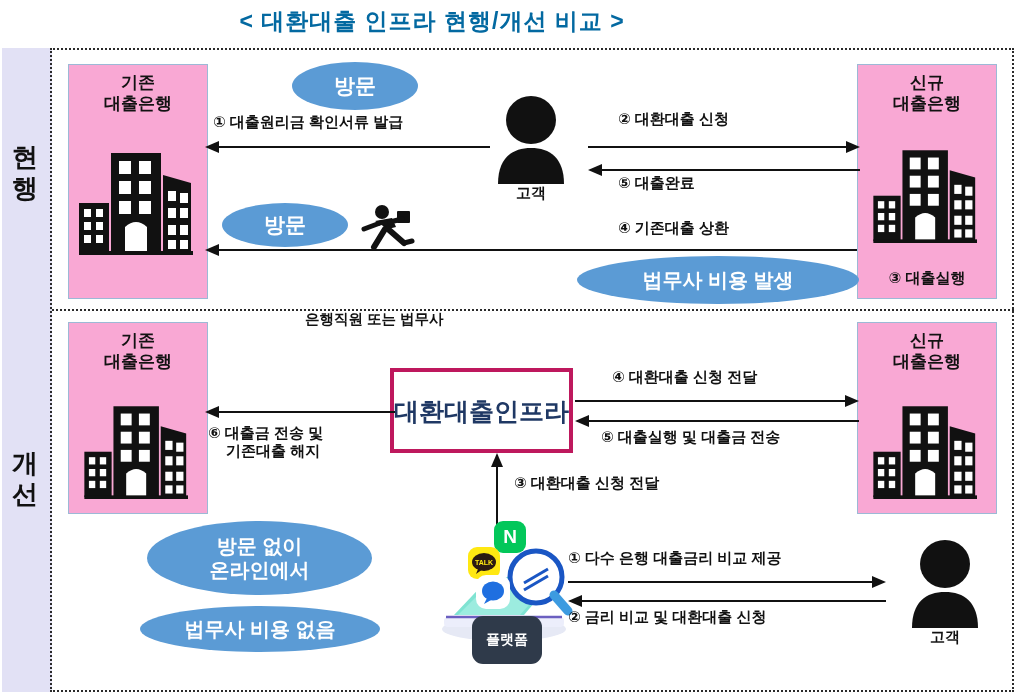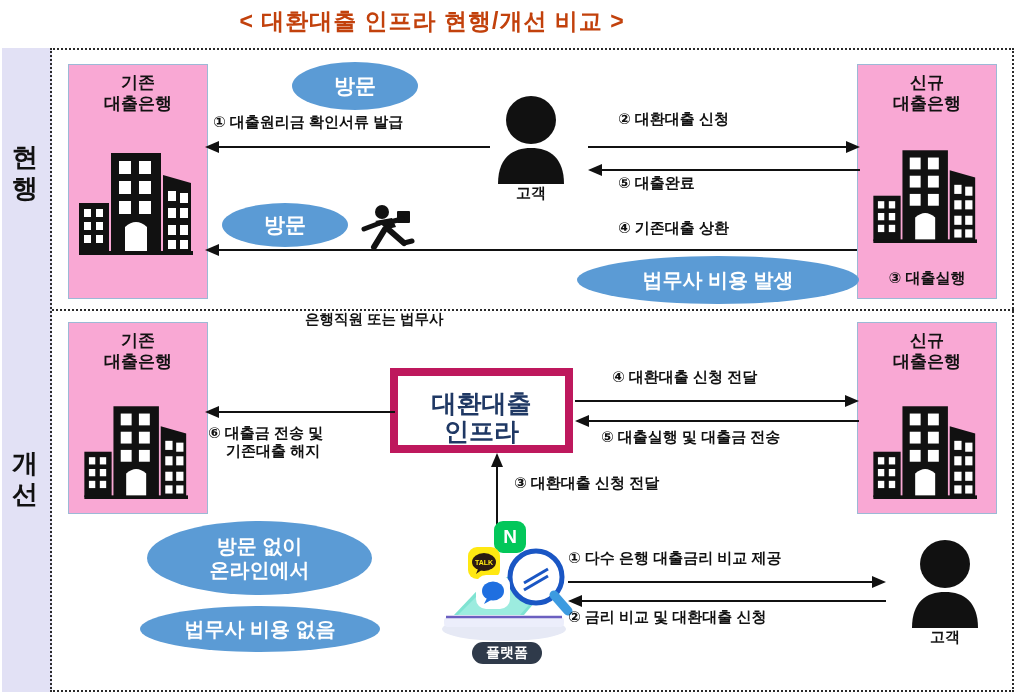--- a/index.html
+++ b/index.html
@@ -18,21 +18,21 @@
 
   
   .title {
     position: absolute;
     left: 0;
     top: 6px;
     width: 864px;
     text-align: center;
     font-size: 23px;
     font-weight: bold;
-    color: #c2410c;
+    color: #0369a1;
     letter-spacing: 1px;
     white-space: nowrap;
   }
 
   
   .frame {
     position: absolute;
     left: 2px;
     top: 48px;
     width: 1012px;
@@ -158,25 +158,25 @@
     color: #111111;
   }
 
   
   .infra {
     position: absolute;
     left: 390px;
     top: 368px;
     width: 183px;
     height: 85px;
-    border: 8px solid #be185d;
+    border: 4px solid #be185d;
     background: #ffffff;
     box-sizing: border-box;
     display: flex;
-    flex-direction: column;
+    flex-direction: row;
     align-items: center;
     justify-content: flex-end;
   }
   .infra-line {
     font-size: 25px;
     font-weight: bold;
     color: #1f3864;
     line-height: 1.12;
     letter-spacing: 0px;
   }
@@ -185,21 +185,21 @@
   .platform { position: absolute; left: 432px; top: 519px; width: 150px; height: 145px; }
   .plat-badge {
     position: absolute;
     left: 50%;
     transform: translateX(-50%);
     bottom: 0;
     background: #2f3a4a;
     color: #ffffff;
     font-size: 14px;
     font-weight: bold;
-    padding: 2px 14px;
+    padding: 15px 14px;
     border-radius: 11px;
     white-space: nowrap;
     text-align: center;
   }
   .chip { position: absolute; border-radius: 9px; display:flex; align-items:center; justify-content:center; }
   .chip-n  { left: 62px; top: 2px;  width: 32px; height: 32px; background: #03c75a; color:#fff; font-weight:bold; font-size:19px; }
   .chip-talk { left: 36px; top: 28px; width: 32px; height: 32px; background: #ffe812; }
   .chip-bubble { left: 44px; top: 56px; width: 34px; height: 34px; background: #ffffff; border-radius: 10px; }
 </style>
 </head>

